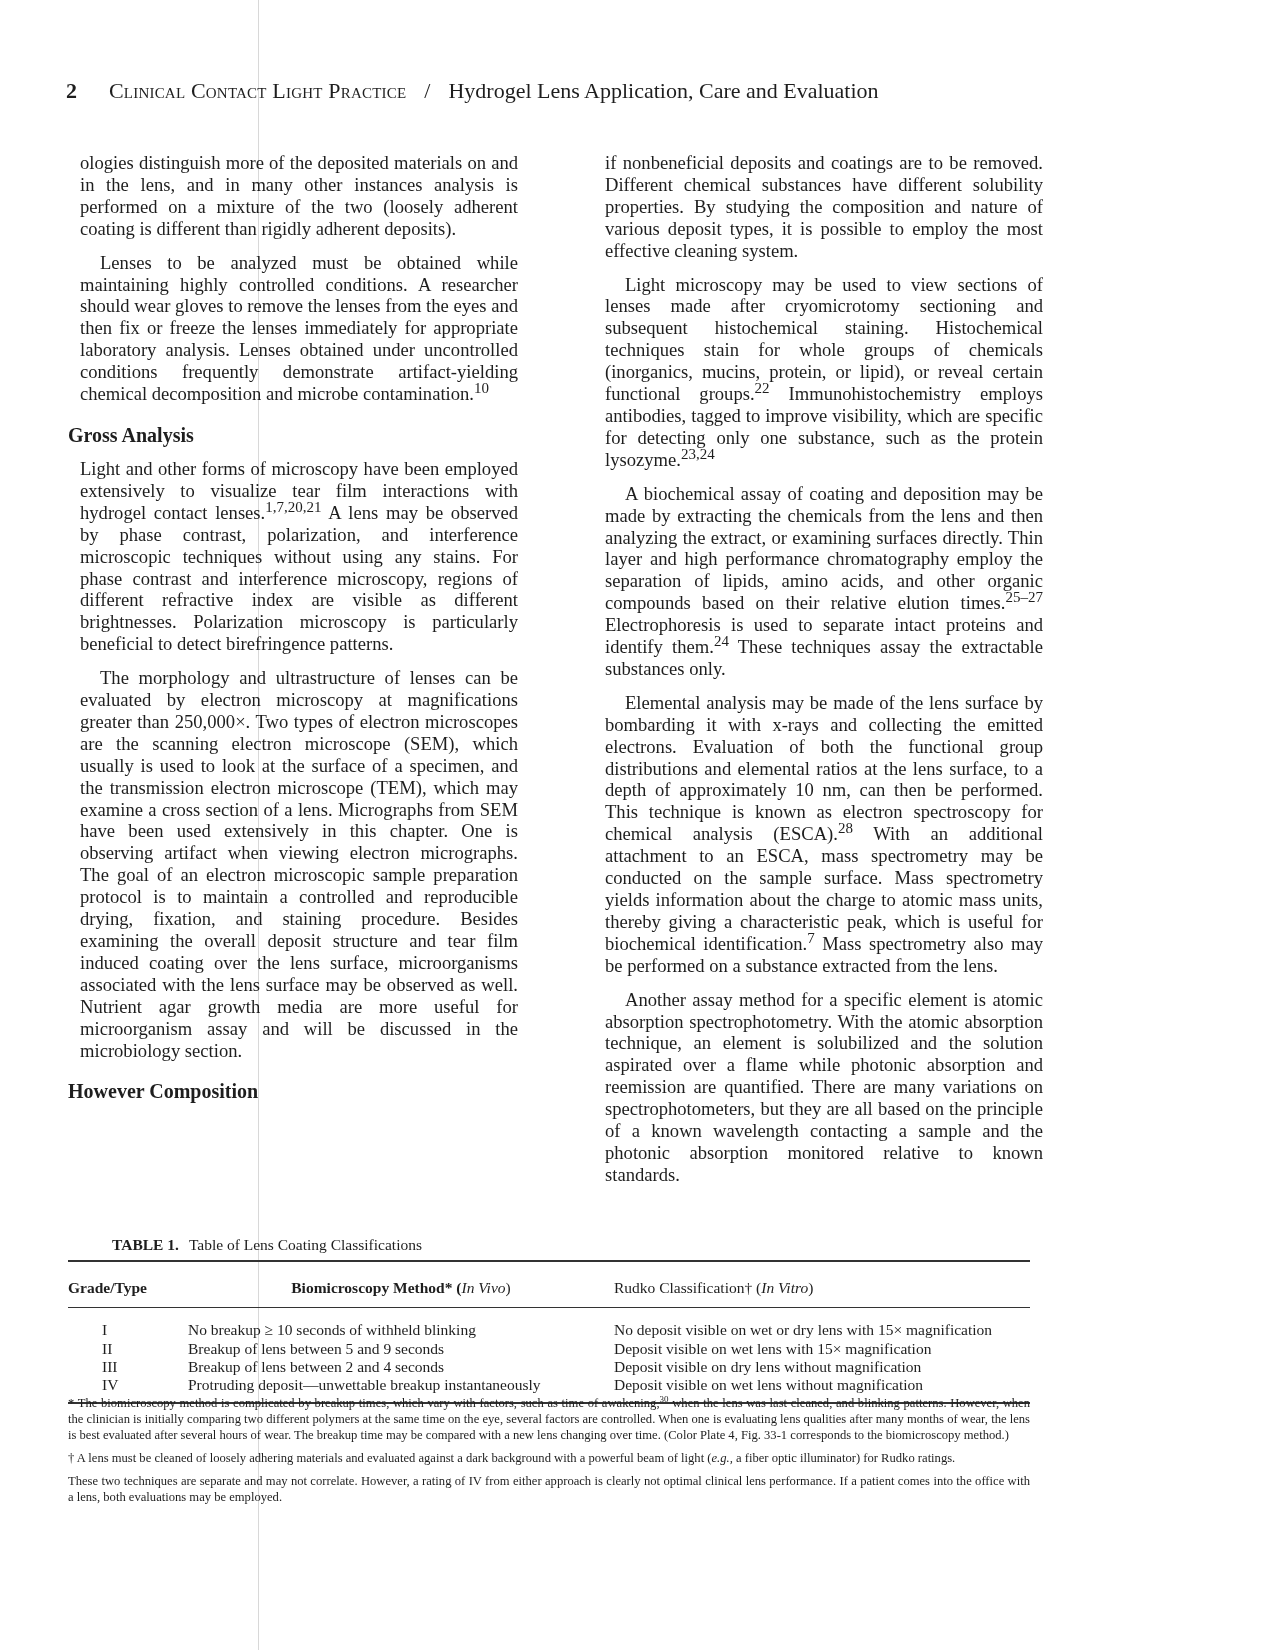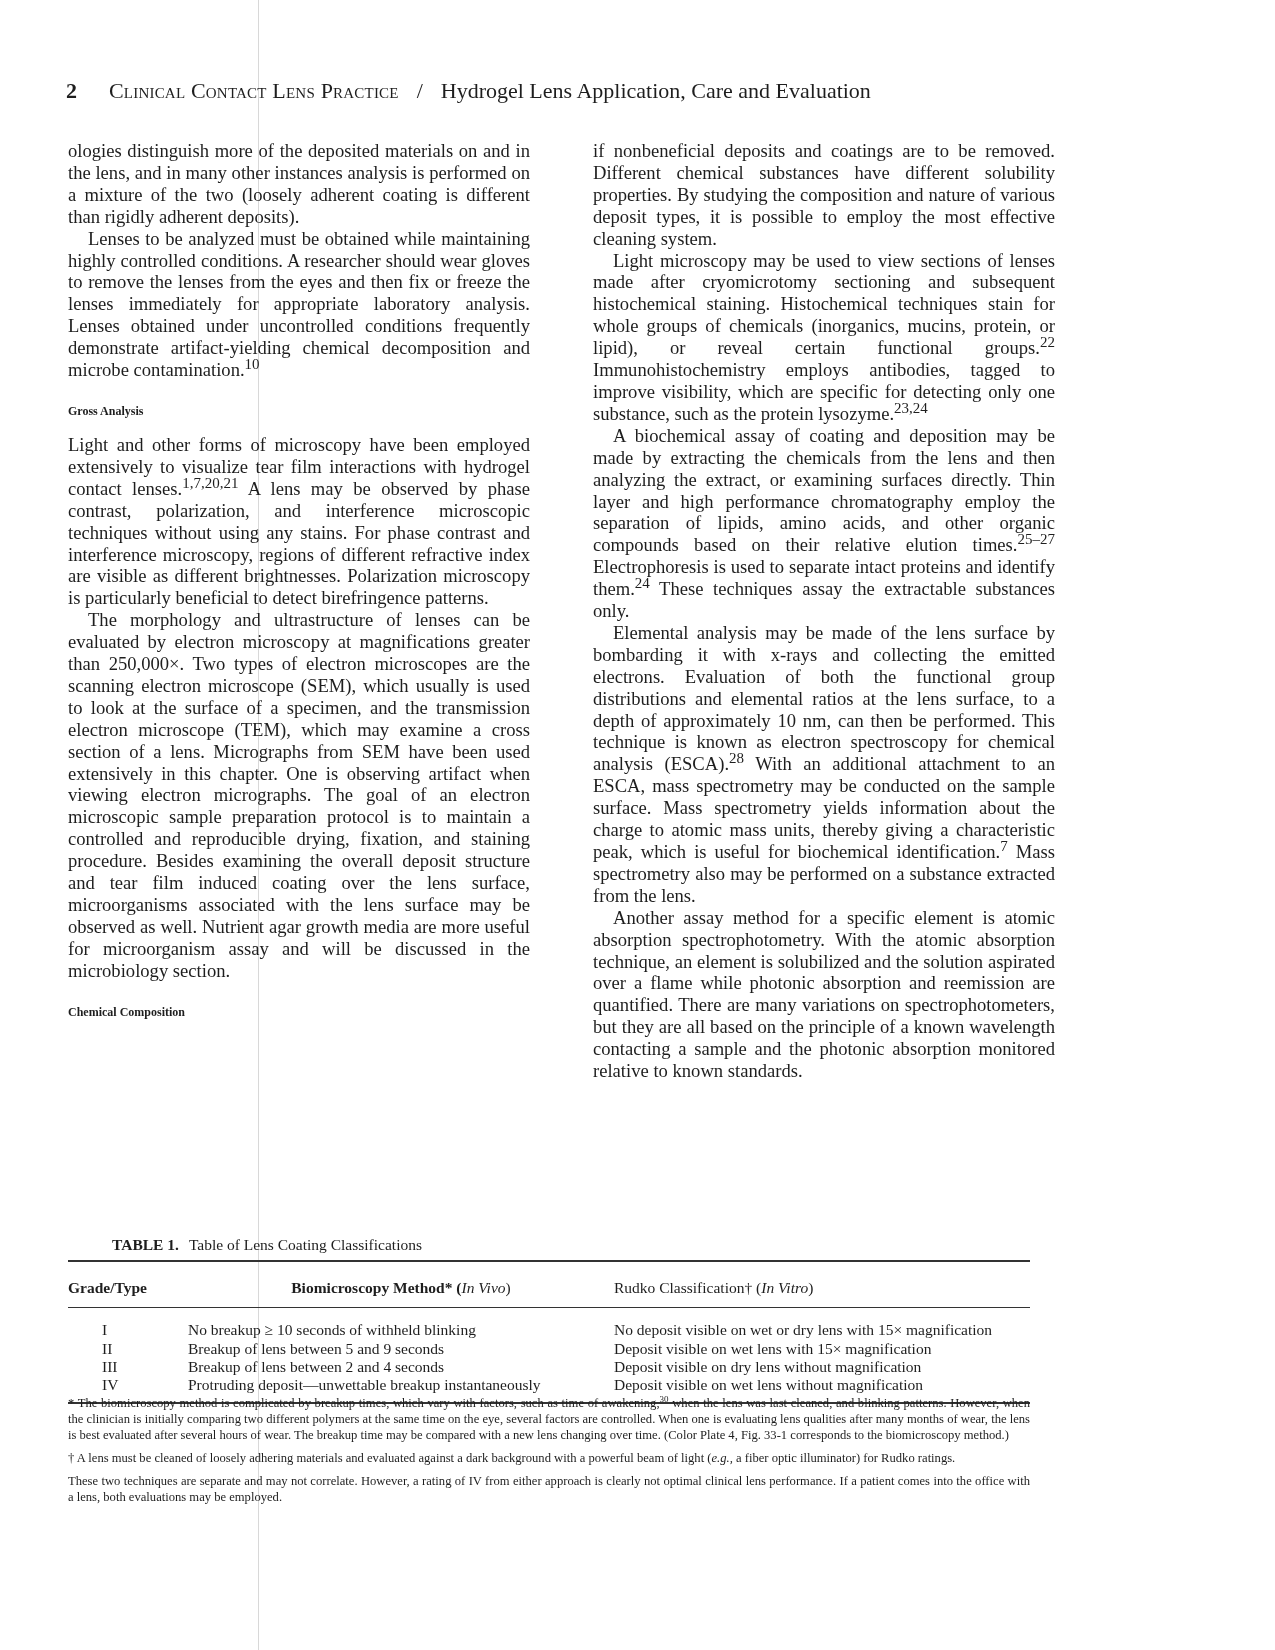--- a/index.html
+++ b/index.html
@@ -8,23 +8,23 @@
       font-family: "Liberation Serif", "DejaVu Serif", serif; color: #1e1e1e;
     }
     .fold-line { position: absolute; left: 258px; top: 0; width: 1px; height: 1650px; background: #d8d8d8; }
     .running-head { position: absolute; top: 78px; left: 66px; width: 1000px; font-size: 22px; white-space: nowrap; }
     .running-head .page-num { font-weight: bold; margin-right: 32px; }
     .running-head .book { font-variant: small-caps; letter-spacing: 0.2px; }
     .running-head .sep { margin: 0 18px; }
     .col { position: absolute; top: 140px; width: 462px; font-size: 18.6px; line-height: 21.9px; text-align: justify; }
     .col.left { left: 68px; }
     .col.right { left: 593px; }
-    .col p { margin: 0; }
+    .col p { margin: 12px; }
     .col p.indent { text-indent: 20px; }
-    .col h3 { font-size: 12px; font-weight: bold; margin: 20px 0 13px 0; line-height: 20px; }
+    .col h3 { font-size: 20px; font-weight: bold; margin: 20px 0 13px 0; line-height: 20px; }
     sup { font-size: 15px; line-height: 0; vertical-align: 7px; }
     .table-wrap { position: absolute; left: 68px; top: 1236px; width: 962px; font-size: 15.5px; line-height: 18.2px; }
     .table-caption { margin-bottom: 6px; }
     .table-caption .label { font-weight: bold; margin-right: 10px; margin-left: 44px; }
     .rule { height: 1.5px; background: #333; }
     .thead { display: flex; padding: 9px 0 10px 0; margin-top: 8px; }
     .thead .c1 { font-weight: bold; }
     .thead .c2 { font-weight: bold; text-align: center; }
     .c1 { width: 120px; flex: none; }
     .c2 { width: 426px; flex: none; }
@@ -34,30 +34,30 @@
     .trow .c1 { padding-left: 34px; box-sizing: border-box; }
     .notes { position: absolute; left: 68px; top: 1395px; width: 962px; font-size: 12.6px; line-height: 16px; text-align: justify; }
     .notes p { margin: 0 0 7px 0; }
   </style>
 </head>
 <body>
 
 <div class="fold-line"></div>
 
 <div class="running-head">
-  <span class="page-num">2</span><span class="book">Clinical Contact Lens Practice</span><span class="sep">/</span><span>Hydrogel Lens Application, Care and Evaluation</span>
+  <span class="page-num">2</span><span class="book">Clinical Contact Light Practice</span><span class="sep">/</span><span>Hydrogel Lens Application, Care and Evaluation</span>
 </div>
 
 <div class="col left">
   <p>ologies distinguish more of the deposited materials on and in the lens, and in many other instances analysis is performed on a mixture of the two (loosely adherent coating is different than rigidly adherent deposits).</p>
   <p class="indent"><span>Lenses to be analyzed must be obtained while maintaining highly controlled conditions. A researcher should wear gloves to remove the lenses from the eyes and then fix or freeze the lenses immediately for appropriate laboratory analysis. Lenses obtained under uncontrolled conditions frequently demonstrate artifact-yielding chemical decomposition and microbe contamination.</span><sup>10</sup></p>
   <h3>Gross Analysis</h3>
   <p><span>Light and other forms of microscopy have been employed extensively to visualize tear film interactions with hydrogel contact lenses.</span><sup>1,7,20,21</sup><span> A lens may be observed by phase contrast, polarization, and interference microscopic techniques without using any stains. For phase contrast and interference microscopy, regions of different refractive index are visible as different brightnesses. Polarization microscopy is particularly beneficial to detect birefringence patterns.</span></p>
   <p class="indent">The morphology and ultrastructure of lenses can be evaluated by electron microscopy at magnifications greater than 250,000×. Two types of electron microscopes are the scanning electron microscope (SEM), which usually is used to look at the surface of a specimen, and the transmission electron microscope (TEM), which may examine a cross section of a lens. Micrographs from SEM have been used extensively in this chapter. One is observing artifact when viewing electron micrographs. The goal of an electron microscopic sample preparation protocol is to maintain a controlled and reproducible drying, fixation, and staining procedure. Besides examining the overall deposit structure and tear film induced coating over the lens surface, microorganisms associated with the lens surface may be observed as well. Nutrient agar growth media are more useful for microorganism assay and will be discussed in the microbiology section.</p>
-  <h3>Chemical Composition</h3>
+  <h3>However Composition</h3>
 </div>
 
 <div class="col right">
   <p>if nonbeneficial deposits and coatings are to be removed. Different chemical substances have different solubility properties. By studying the composition and nature of various deposit types, it is possible to employ the most effective cleaning system.</p>
   <p class="indent"><span>Light microscopy may be used to view sections of lenses made after cryomicrotomy sectioning and subsequent histochemical staining. Histochemical techniques stain for whole groups of chemicals (inorganics, mucins, protein, or lipid), or reveal certain functional groups.</span><sup>22</sup><span> Immunohistochemistry employs antibodies, tagged to improve visibility, which are specific for detecting only one substance, such as the protein lysozyme.</span><sup>23,24</sup></p>
   <p class="indent"><span>A biochemical assay of coating and deposition may be made by extracting the chemicals from the lens and then analyzing the extract, or examining surfaces directly. Thin layer and high performance chromatography employ the separation of lipids, amino acids, and other organic compounds based on their relative elution times.</span><sup>25–27</sup><span> Electrophoresis is used to separate intact proteins and identify them.</span><sup>24</sup><span> These techniques assay the extractable substances only.</span></p>
   <p class="indent"><span>Elemental analysis may be made of the lens surface by bombarding it with x-rays and collecting the emitted electrons. Evaluation of both the functional group distributions and elemental ratios at the lens surface, to a depth of approximately 10 nm, can then be performed. This technique is known as electron spectroscopy for chemical analysis (ESCA).</span><sup>28</sup><span> With an additional attachment to an ESCA, mass spectrometry may be conducted on the sample surface. Mass spectrometry yields information about the charge to atomic mass units, thereby giving a characteristic peak, which is useful for biochemical identification.</span><sup>7</sup><span> Mass spectrometry also may be performed on a substance extracted from the lens.</span></p>
   <p class="indent">Another assay method for a specific element is atomic absorption spectrophotometry. With the atomic absorption technique, an element is solubilized and the solution aspirated over a flame while photonic absorption and reemission are quantified. There are many variations on spectrophotometers, but they are all based on the principle of a known wavelength contacting a sample and the photonic absorption monitored relative to known standards.</p>
 </div>
 

